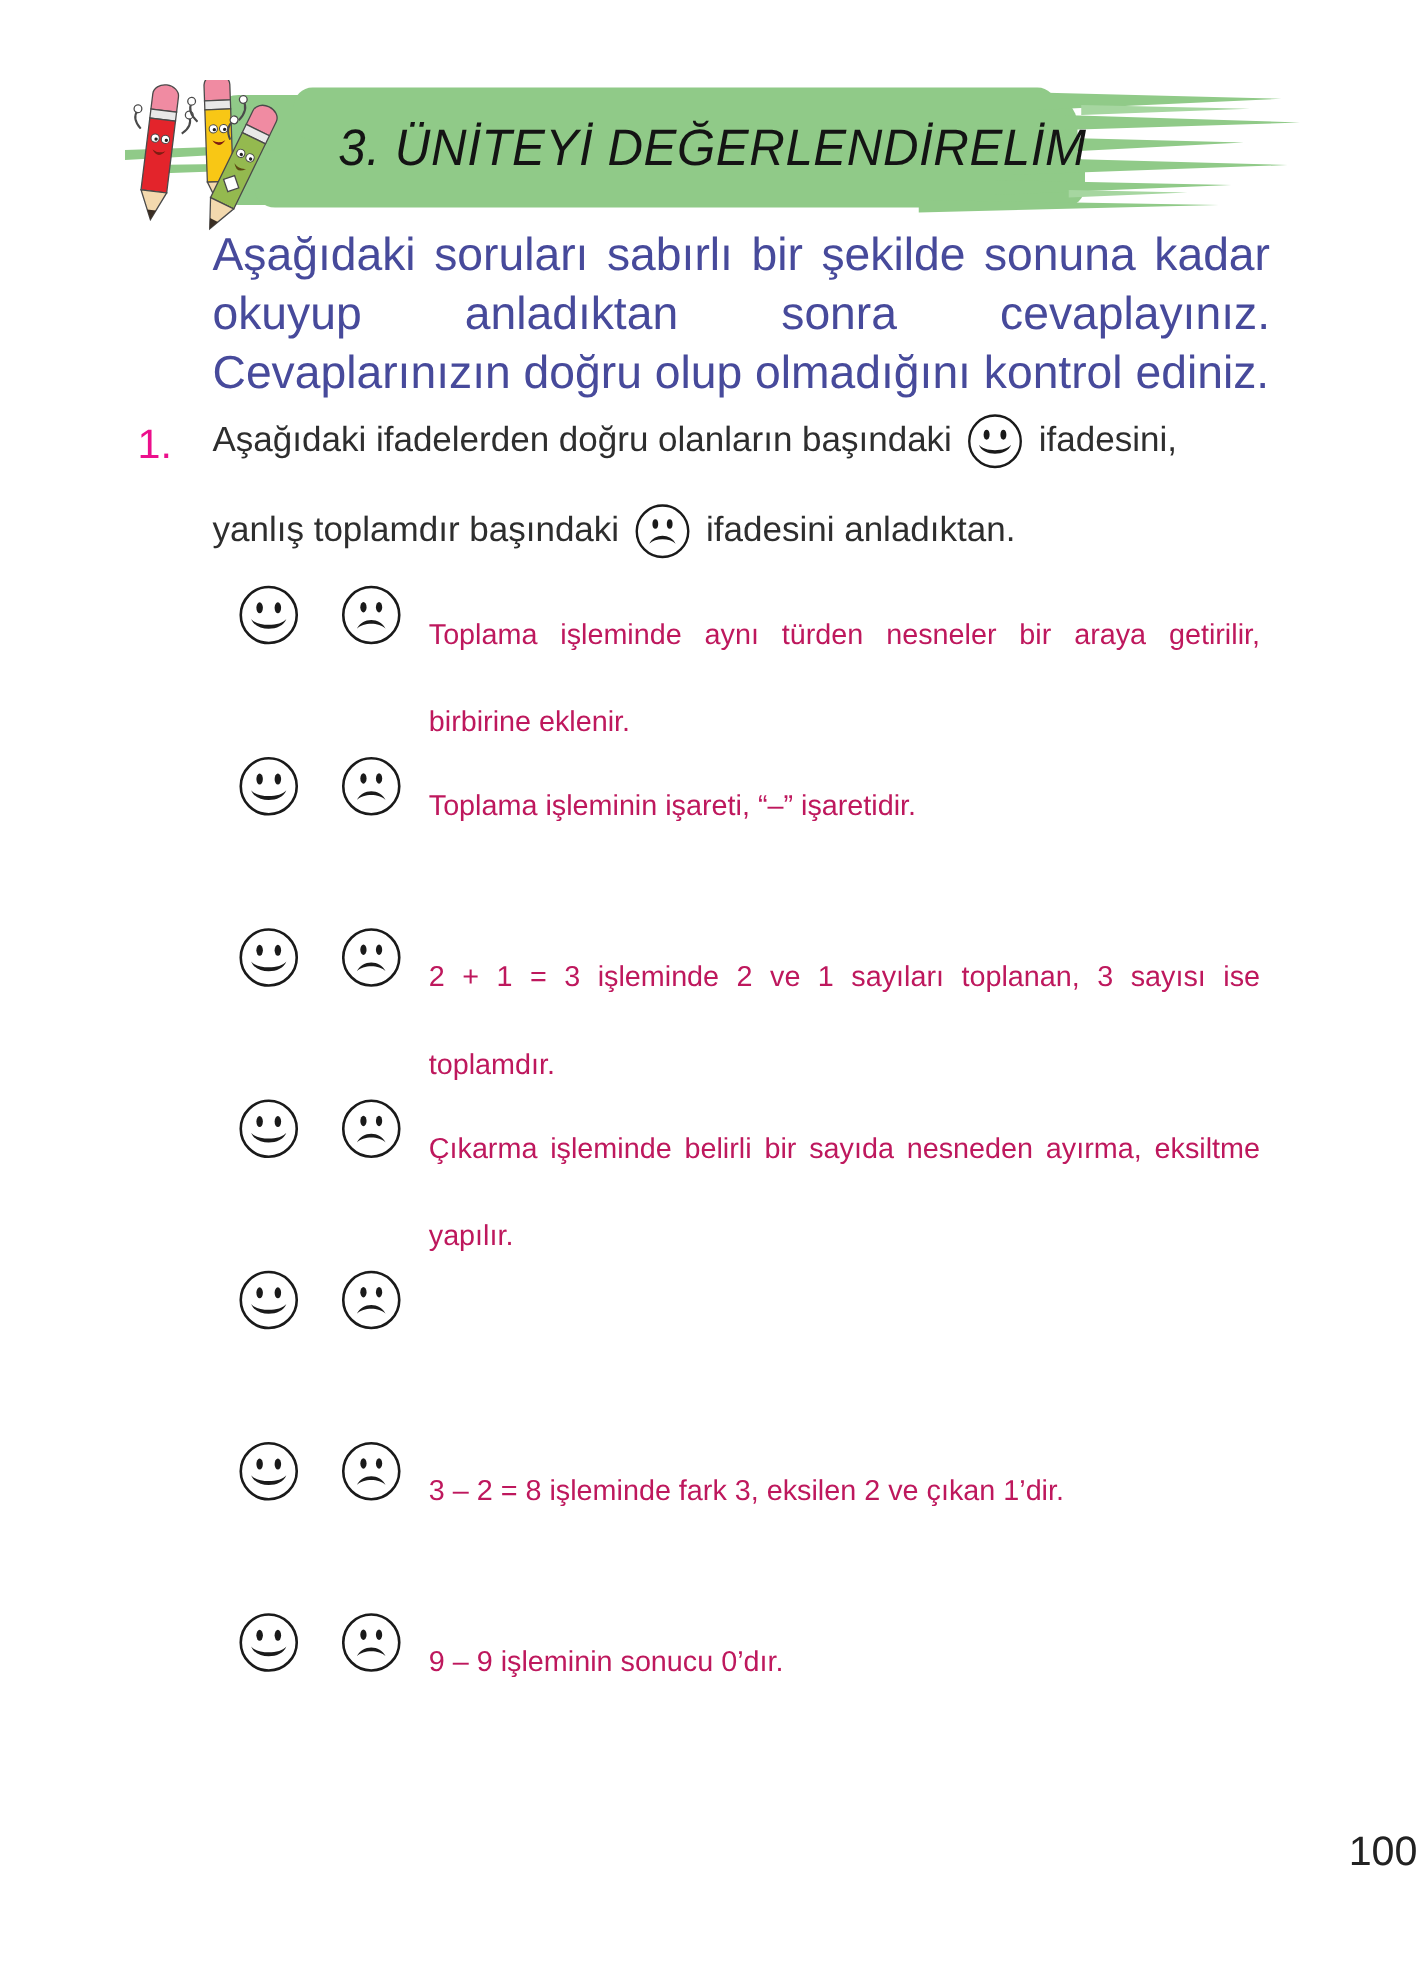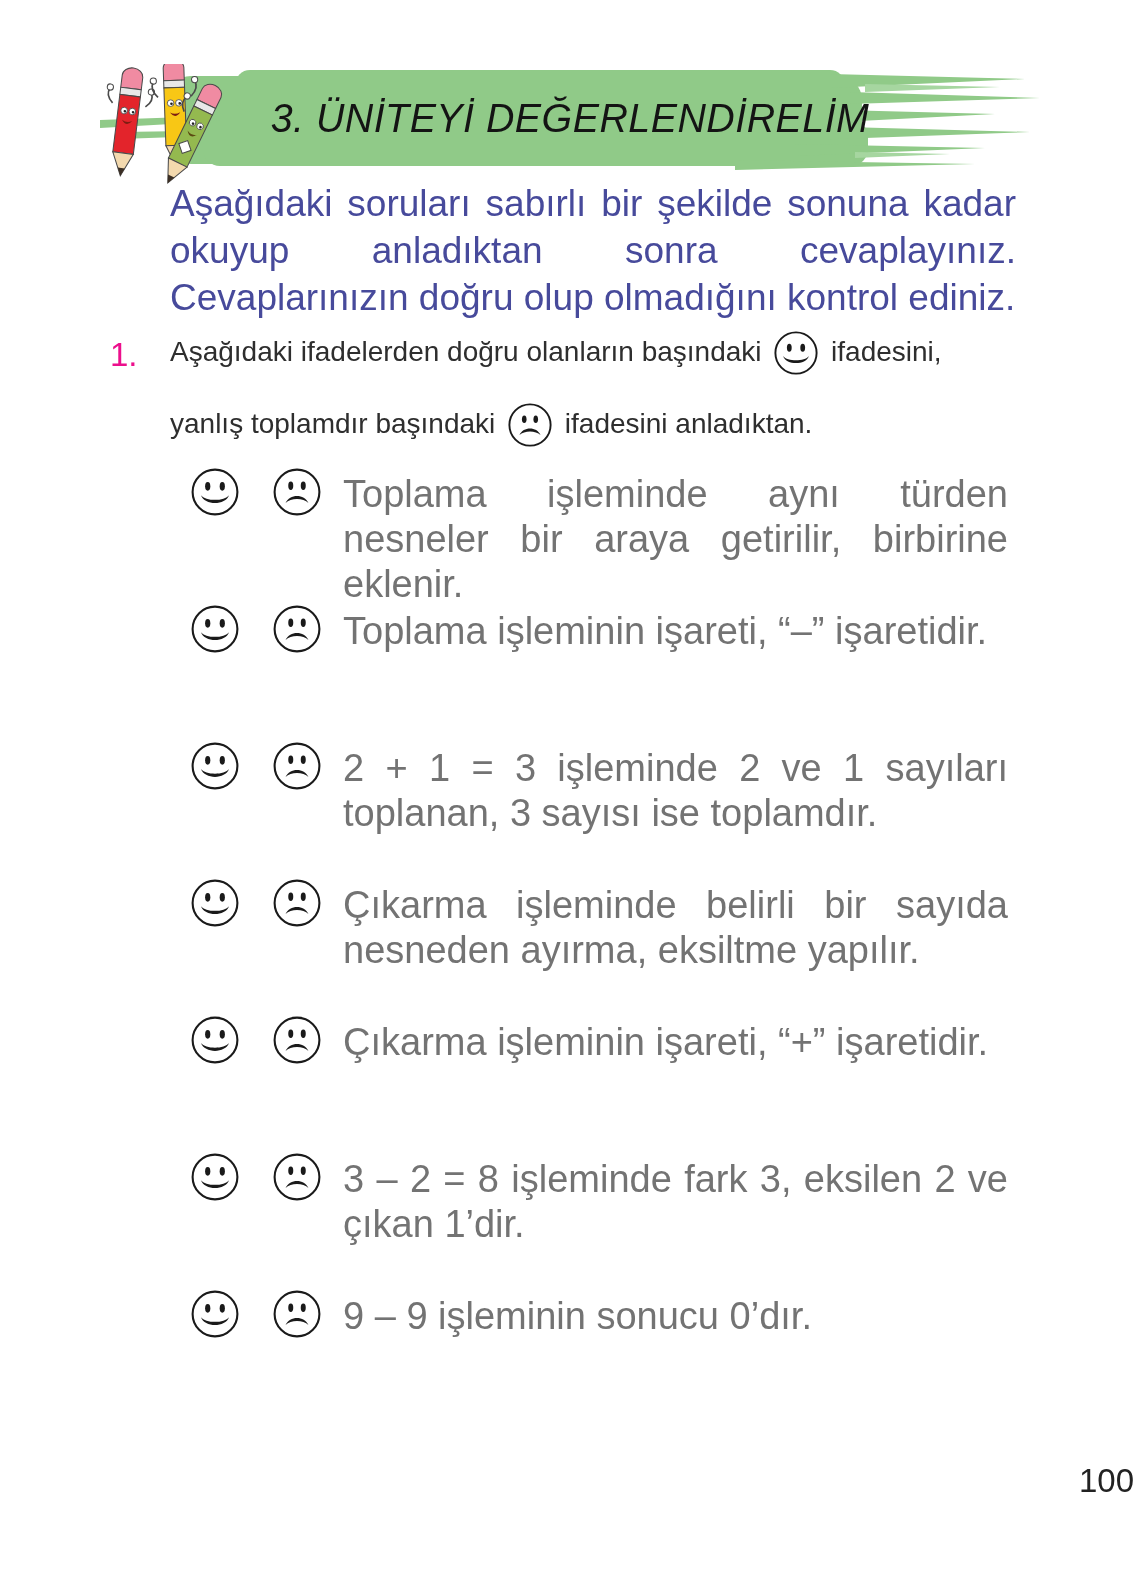--- a/index.html
+++ b/index.html
@@ -38,21 +38,21 @@
   }
   .inline-face { width:46px; height:46px; vertical-align:-15px; margin:0 4px; }
 
   
   .statements { position:absolute; left:190px; top:466px; width:818px; }
   .slot { height:137px; }
   .stmt { display:flex; align-items:flex-start; }
   .faces { flex:0 0 153px; display:flex; gap:32px; padding-top:1px; }
   .face { width:50px; height:50px; cursor:pointer; }
   .stmt-text {
-    flex:1; font-size:38px; line-height:45px; text-align:justify; color:#737373;
+    flex:1; font-size:23px; line-height:70px; text-align:justify; color:#be185d;
     padding-top:6px;
   }
 
   
   .page-number {
     position:absolute; left:0; top:1462px; width:100%;
     text-align:right; font-size:33px; color:#222;
   }
 </style>
 </head>
@@ -230,21 +230,20 @@
   <div class="slot">
       <div class="stmt">
     <span class="faces">
       <svg class="face" viewBox="0 0 48 48">
             <use href="#f-happy"></use>
           </svg>
       <svg class="face" viewBox="0 0 48 48">
             <use href="#f-sad"></use>
           </svg>
     </span>
-    <p class="stmt-text">Çıkarma işleminin işareti, “+” işaretidir.</p>
   </div>
     </div>
 
   <div class="slot">
       <div class="stmt">
     <span class="faces">
       <svg class="face" viewBox="0 0 48 48">
             <use href="#f-happy"></use>
           </svg>
       <svg class="face" viewBox="0 0 48 48">

